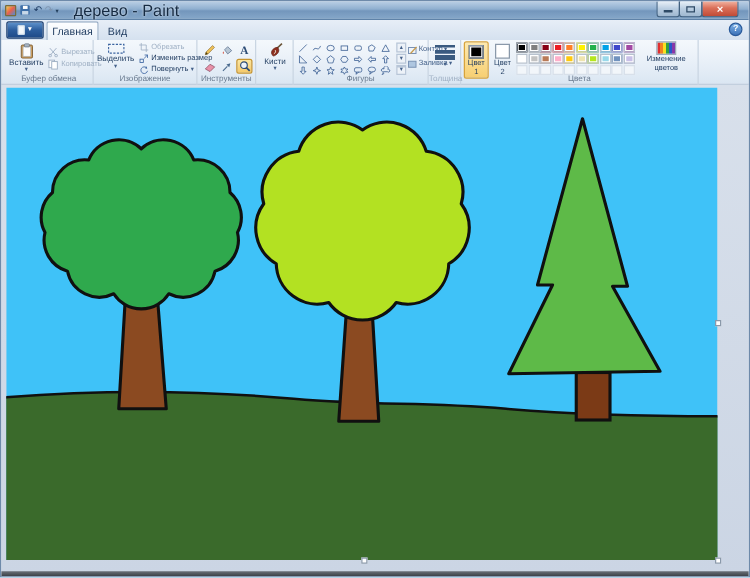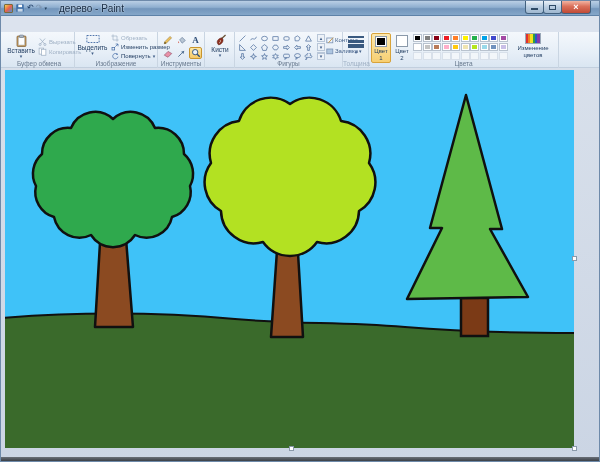--- a/index.html
+++ b/index.html
@@ -6,21 +6,21 @@
 html,body{background:#fff}
 body{font-family:"Liberation Sans",sans-serif;-webkit-font-smoothing:antialiased}
 .window{position:relative;width:600px;height:462px;overflow:hidden;background:#DCE3EE;border:1px solid #6E8AAA}
 
 .titlebar{position:absolute;top:0;left:0;right:0;height:15px;background:linear-gradient(#BACFE5,#8FAFD0 45%,#7396BC 55%,#85A7C9);border-bottom:1px solid #5E82A8}
 .qat{position:absolute;left:3px;top:1px;height:12px;display:flex;align-items:center;gap:2px}
 .appicon{width:9px;height:9px;border-radius:1px;background:linear-gradient(135deg,#F6D24A,#E8604C 50%,#4A90D9);border:1px solid #7A6A3A}
 .qbtn{font-size:8px;line-height:1;color:#1E3C64}
 .qbtn.dis{color:#7E95B0}
 .qat .drop{font-size:5px;color:#24405E}
-.title-text{position:absolute;left:58px;top:2px;font-size:10px;line-height:11px;color:#152A42;text-shadow:0 0 2px rgba(255,255,255,.9)}
+.title-text{position:absolute;left:58px;top:2px;font-size:13px;line-height:11px;color:#152A42;text-shadow:0 0 2px rgba(255,255,255,.9)}
 .winbtns{position:absolute;right:8px;top:0;display:flex}
 .wb{height:13px;border:1px solid #42617F;border-top:none;display:flex;align-items:center;justify-content:center;border-radius:0 0 3px 3px;margin-left:-1px}
 .wb.min,.wb.max{width:19px;background:linear-gradient(#EAF1F8,#B9CDE1 50%,#9FB8D0)}
 .wb.close{width:30px;background:linear-gradient(#F2B4A2,#DA705A 45%,#C04A36);color:#fff;font-size:9px;font-weight:bold;line-height:1}
 .minbar{width:7px;height:2px;background:#2E4A66;margin-top:4px}
 .maxbox{width:7px;height:5px;border:1px solid #2E4A66}
 
 .tabrow{position:absolute;top:15px;left:0;right:0;height:16px;background:linear-gradient(#E7EEF7,#D5E1EF)}
 .menu-btn{position:absolute;left:4px;top:1px;width:30px;height:14px;border-radius:2px;background:linear-gradient(#5E92CC,#2D5E9E 50%,#1E4A88);border:1px solid #1A3E70;display:flex;align-items:center;justify-content:center;gap:2px}
 .menu-doc{width:6px;height:8px;background:#F4F8FC;border-radius:1px;border:1px solid #C8D8E8}
@@ -94,20 +94,31 @@
         </div>
       <div class="wb max">
           <div class="maxbox"></div>
         </div>
       <div class="wb close">
           <span>×</span>
         </div>
     </div>
   </div>
 
+  <div class="tabrow">
+    <div class="menu-btn">
+      <div class="menu-doc"></div>
+      <span class="menu-arrow">▾</span>
+    </div>
+    <div class="tab home active">Главная</div>
+    <div class="tab view">Вид</div>
+    <div class="help-btn">
+        <span>?</span>
+      </div>
+  </div>
 
   <div class="ribbon">
 
     <div class="group" style="left:3px;width:71px">
       <div class="bigbtn" style="left:2px;top:1px;width:30px">
         <svg width="13" height="13" viewBox="0 0 13 13">
             <rect x="2" y="2" width="9" height="10.5" rx="1" fill="#C99E62" stroke="#7A5A30" stroke-width=".7"></rect>
             <rect x="3.5" y="3.5" width="6" height="7.5" fill="#FDFDFD" stroke="#A8B4C0" stroke-width=".5"></rect>
             <rect x="4.5" y="1" width="4" height="2.5" rx=".8" fill="#A8B4C2" stroke="#5E6E80" stroke-width=".5"></rect>
           </svg>

